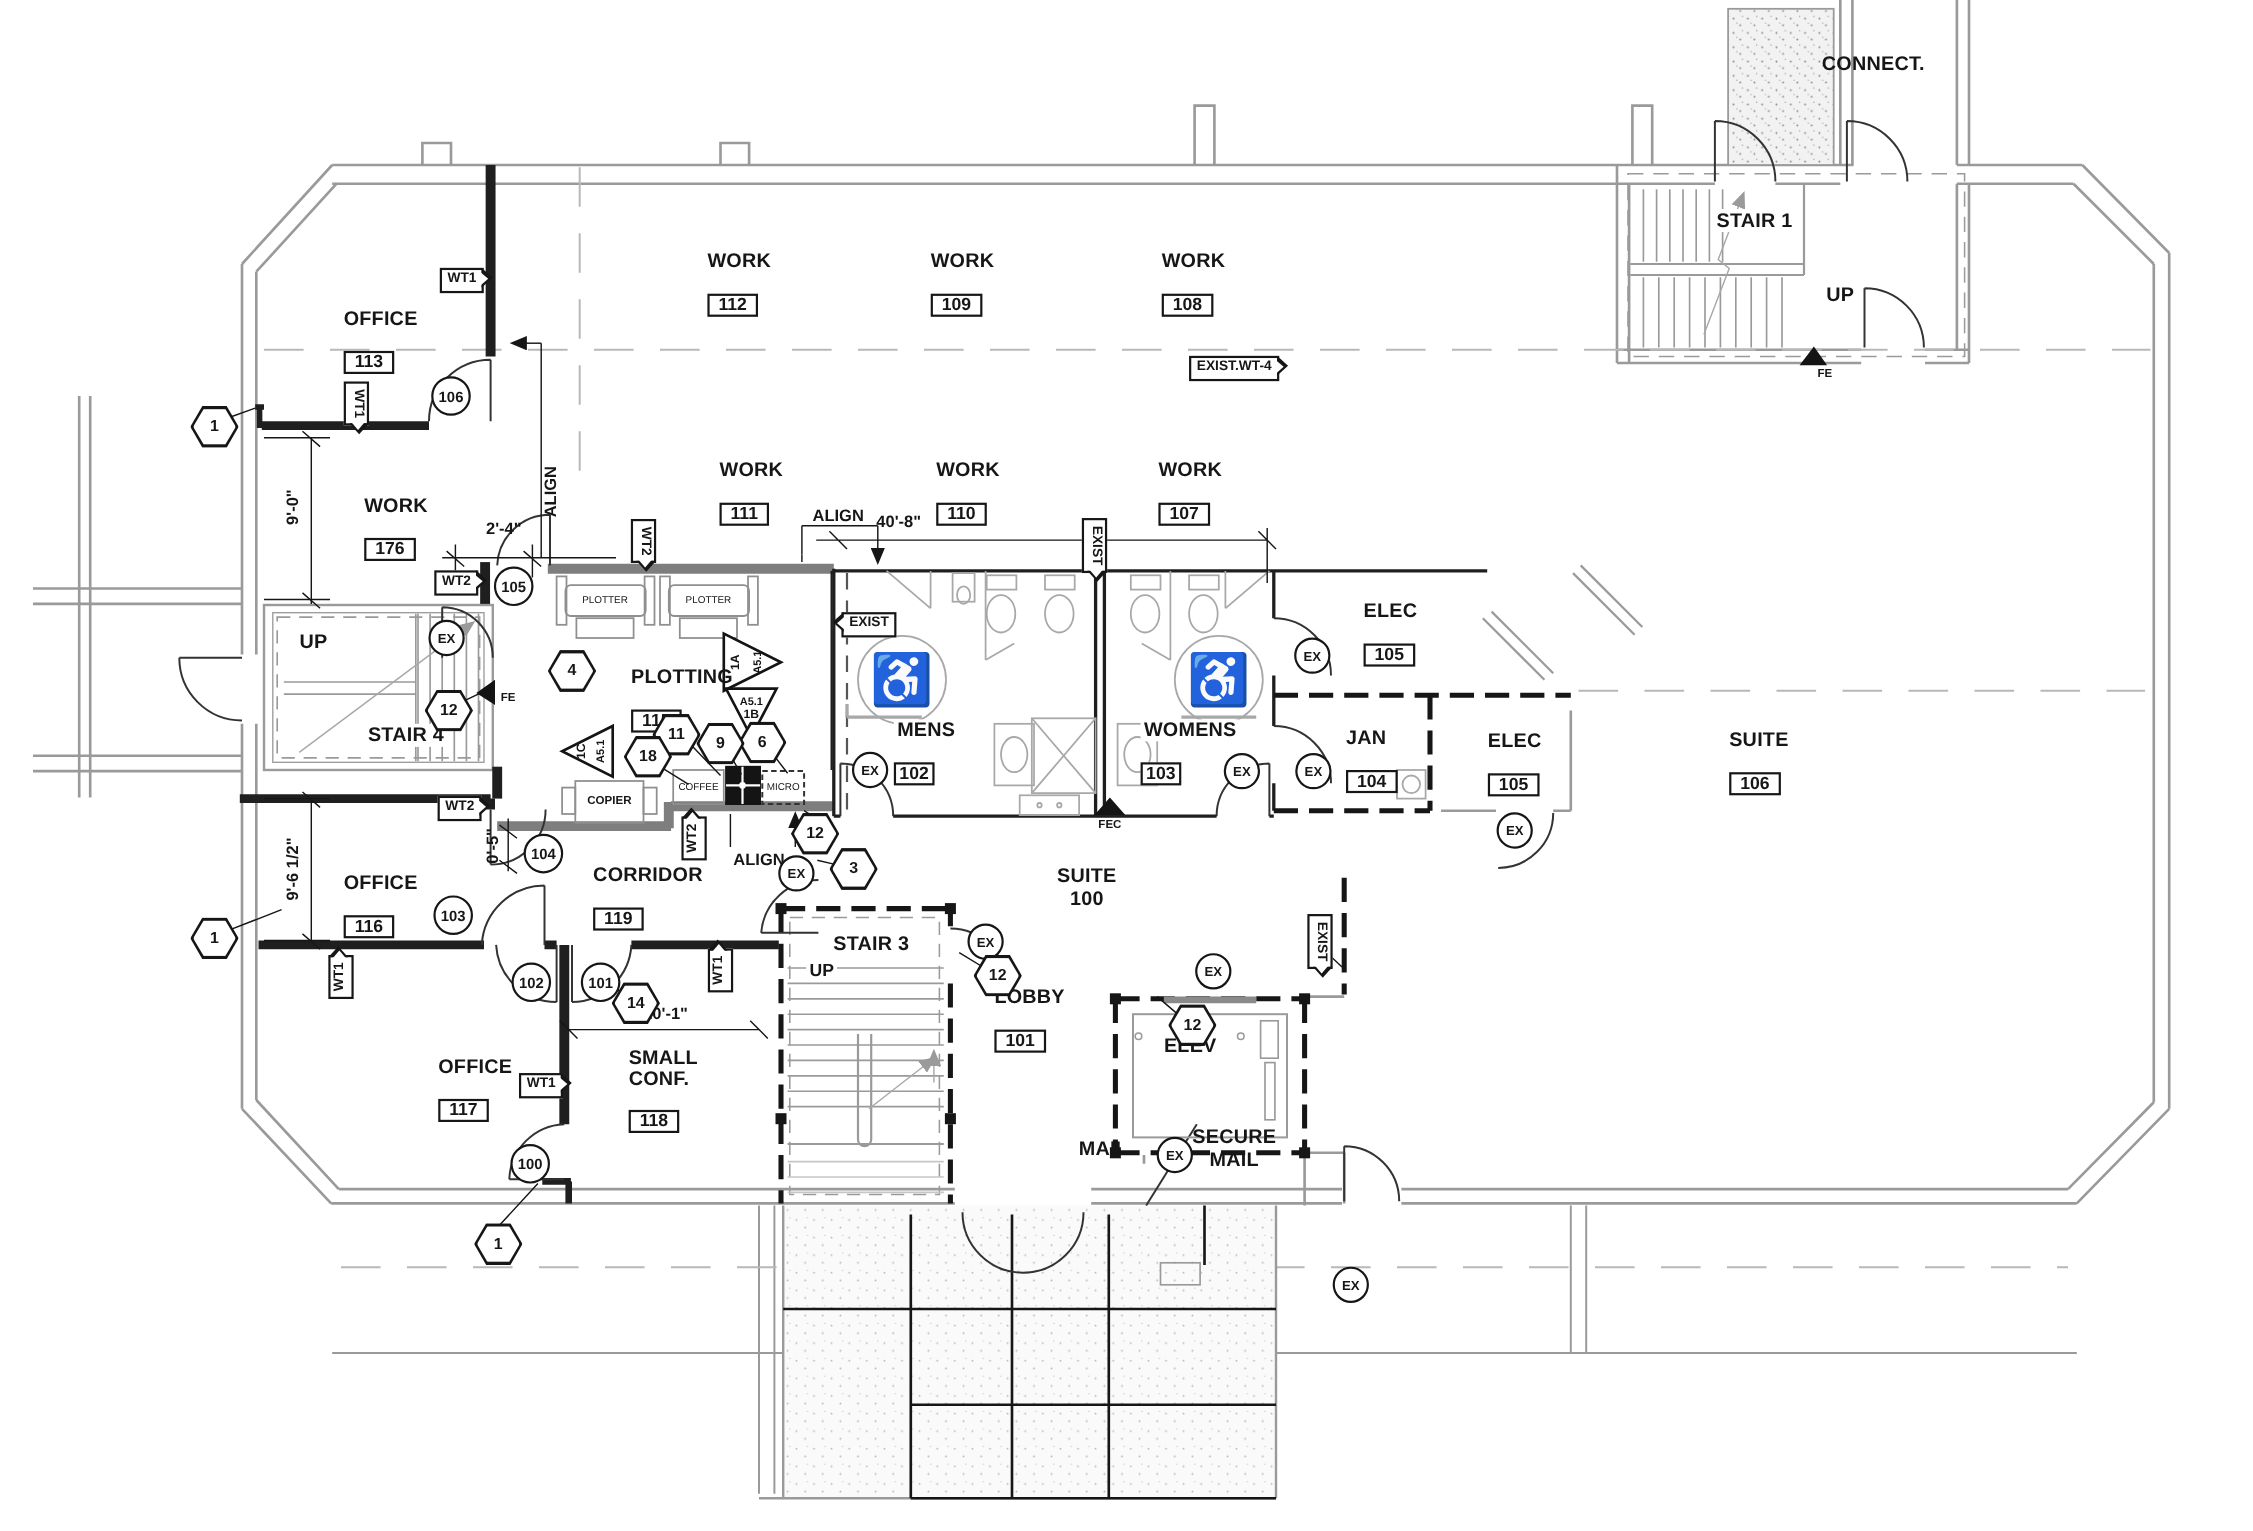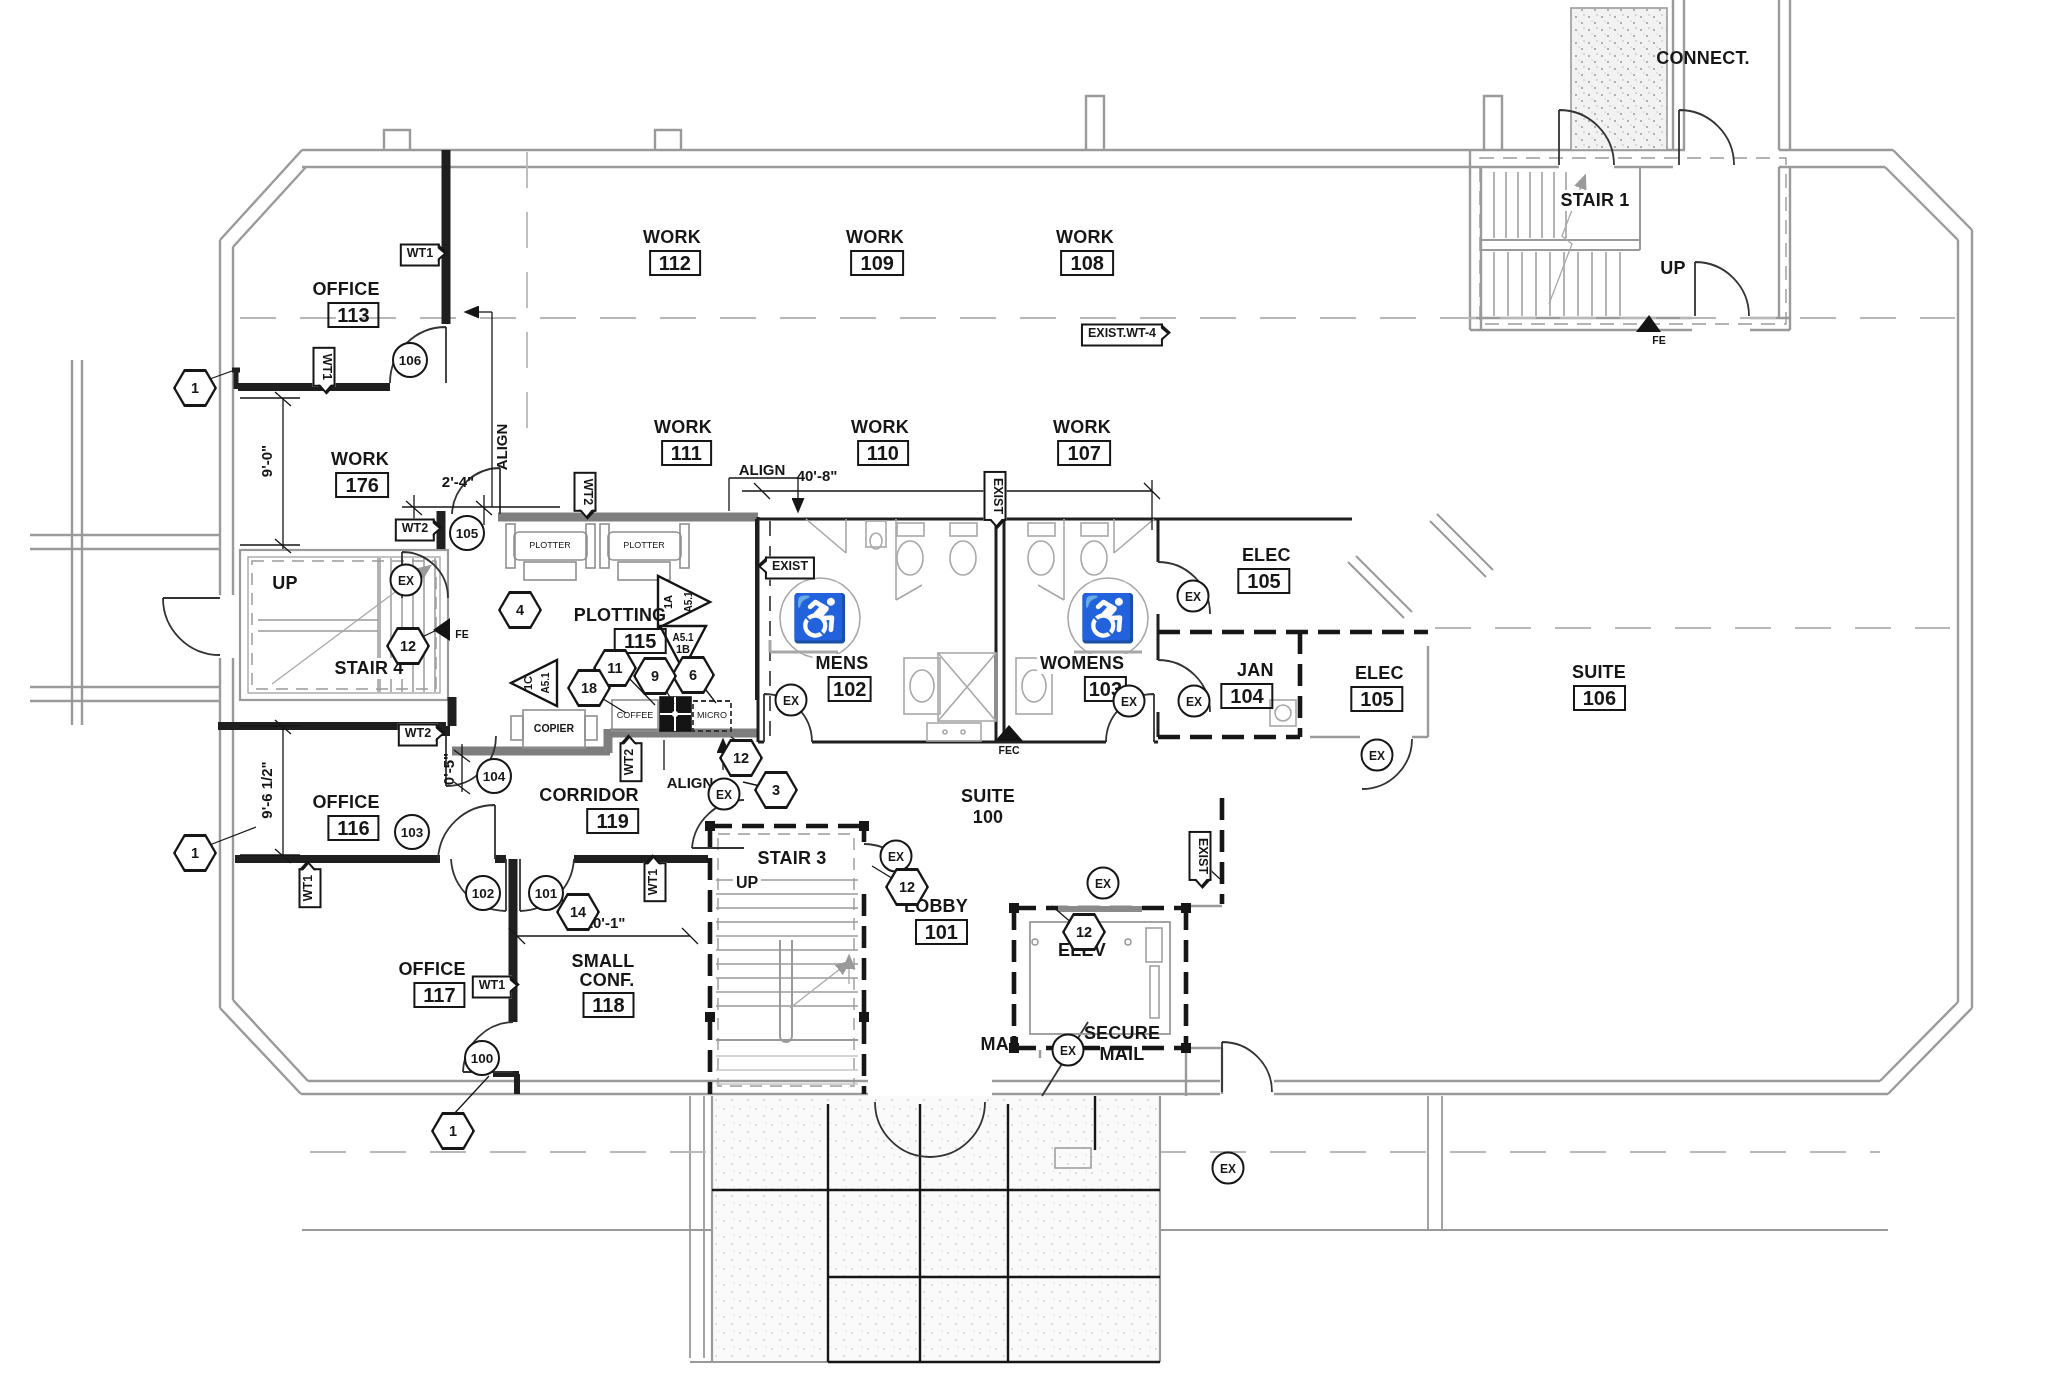--- a/index.html
+++ b/index.html
@@ -1,22 +1,22 @@
 <!DOCTYPE html>
 <html><head>
 <meta charset="utf-8">
 <style>
   html,body{margin:0;padding:0;background:#fff}
   .plan{position:relative;width:2048px;height:1392px;background:#fff;
         font-family:"Liberation Sans",sans-serif;overflow:hidden;color:#161616}
   .plan svg{position:absolute;left:0;top:0}
-  .lbl{position:absolute;transform:translateX(-50%);text-align:right;white-space:nowrap;line-height:1.1}
+  .lbl{position:absolute;transform:translateX(-50%);text-align:left;white-space:nowrap;line-height:1.1}
   .rname{font-size:18px;font-weight:700;letter-spacing:.2px}
   .rname.two{line-height:1.05}
-  .numbox{display:inline-block;border:2.6px solid #161616;padding:0 8px;font-size:20px;font-weight:700;margin-top:2px}
+  .numbox{display:inline-block;border:2.6px solid #161616;padding:0 8px;font-size:16px;font-weight:700;margin-top:19px}
   .halo{background:#fff;padding:0 3px}
   .sm{font-size:10.5px;font-weight:700}
   .xs{font-size:9px;font-weight:400}
   .md{font-size:16px;font-weight:700}
   .dim{position:absolute;transform:translate(-50%,-50%);font-size:15px;font-weight:700;white-space:nowrap}
   .dim.rot{transform:translate(-50%,-50%) rotate(-90deg)}
   .tag{position:absolute;transform:translate(-50%,-50%);height:19px;line-height:15px;border:2px solid #161616;
        background:#fff;padding:0 5px;font-size:12.5px;font-weight:700;white-space:nowrap;z-index:3}
   .tag.vd{transform:translate(-50%,-50%) rotate(90deg)}
   .tag.vu{transform:translate(-50%,-50%) rotate(-90deg)}

